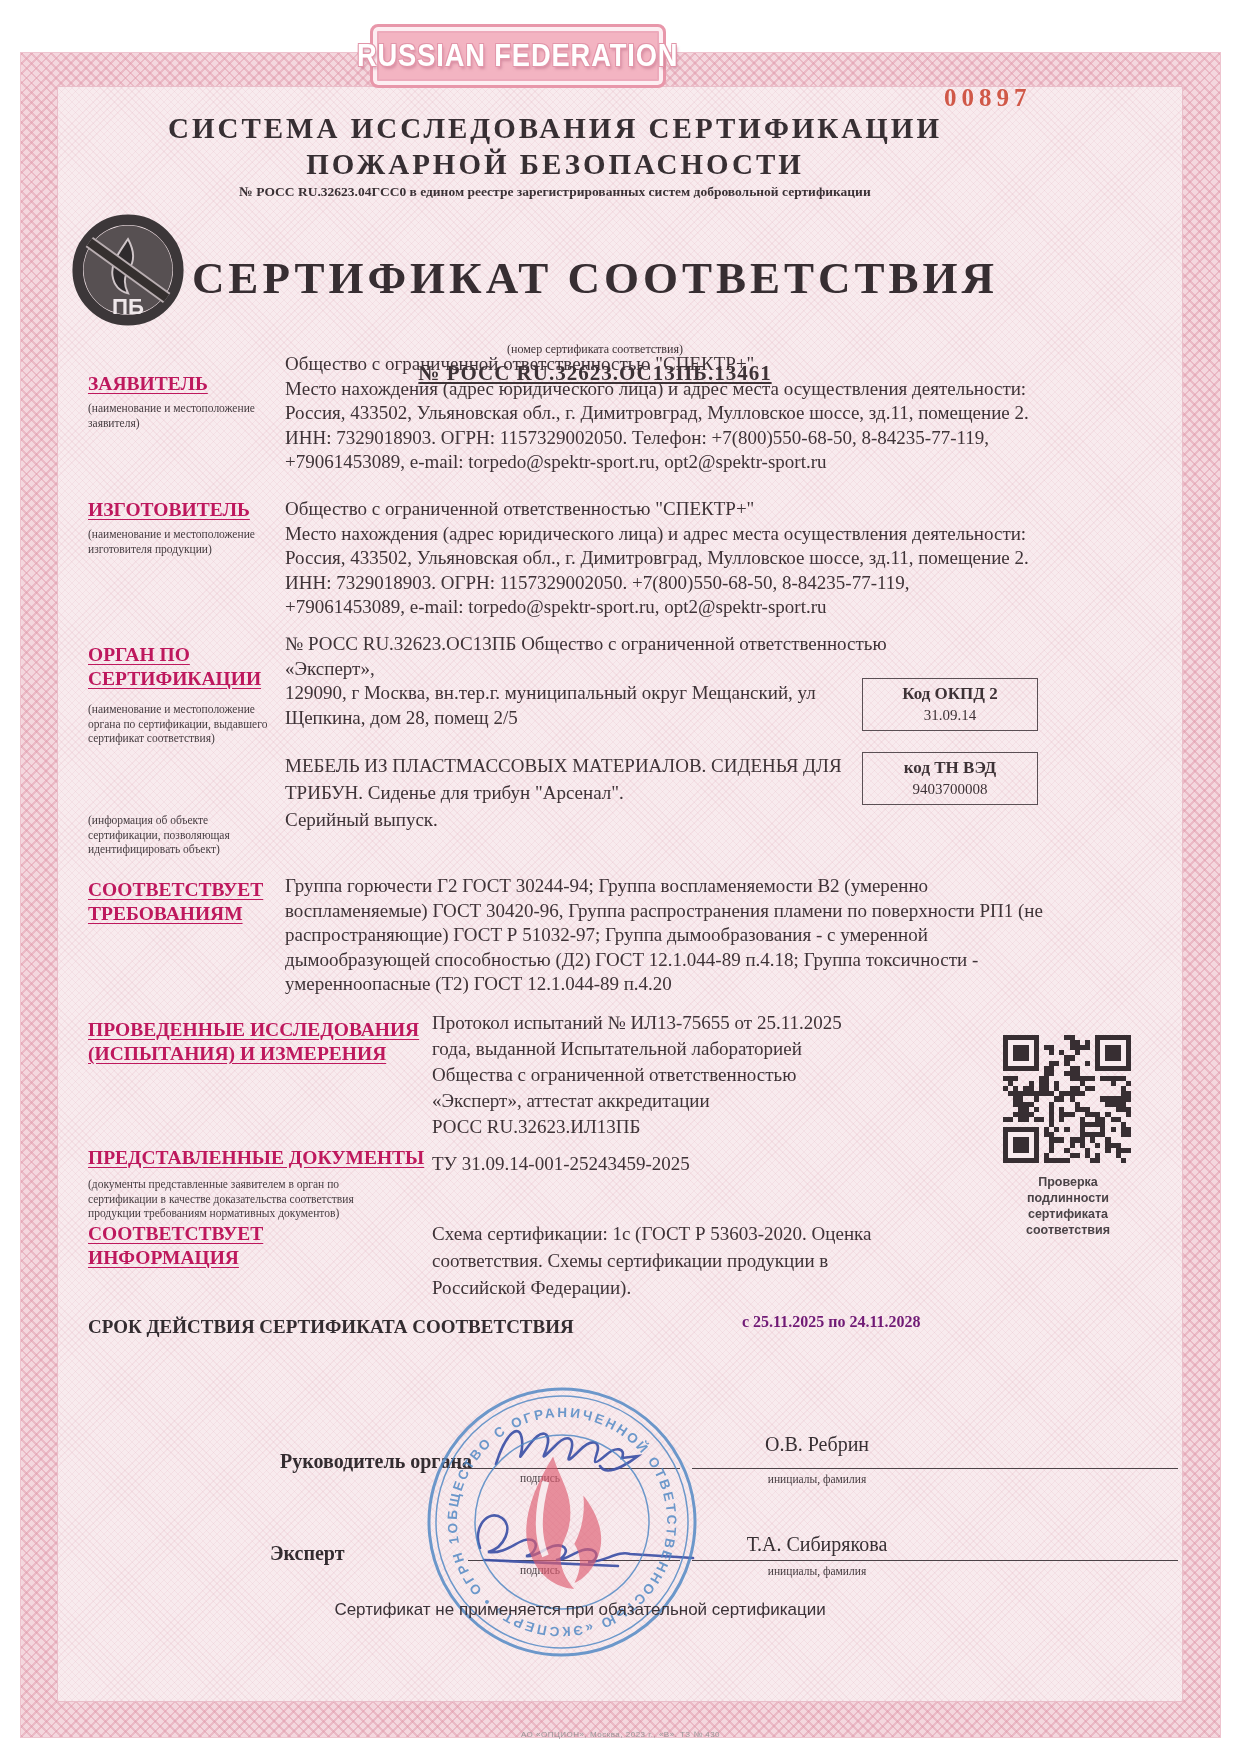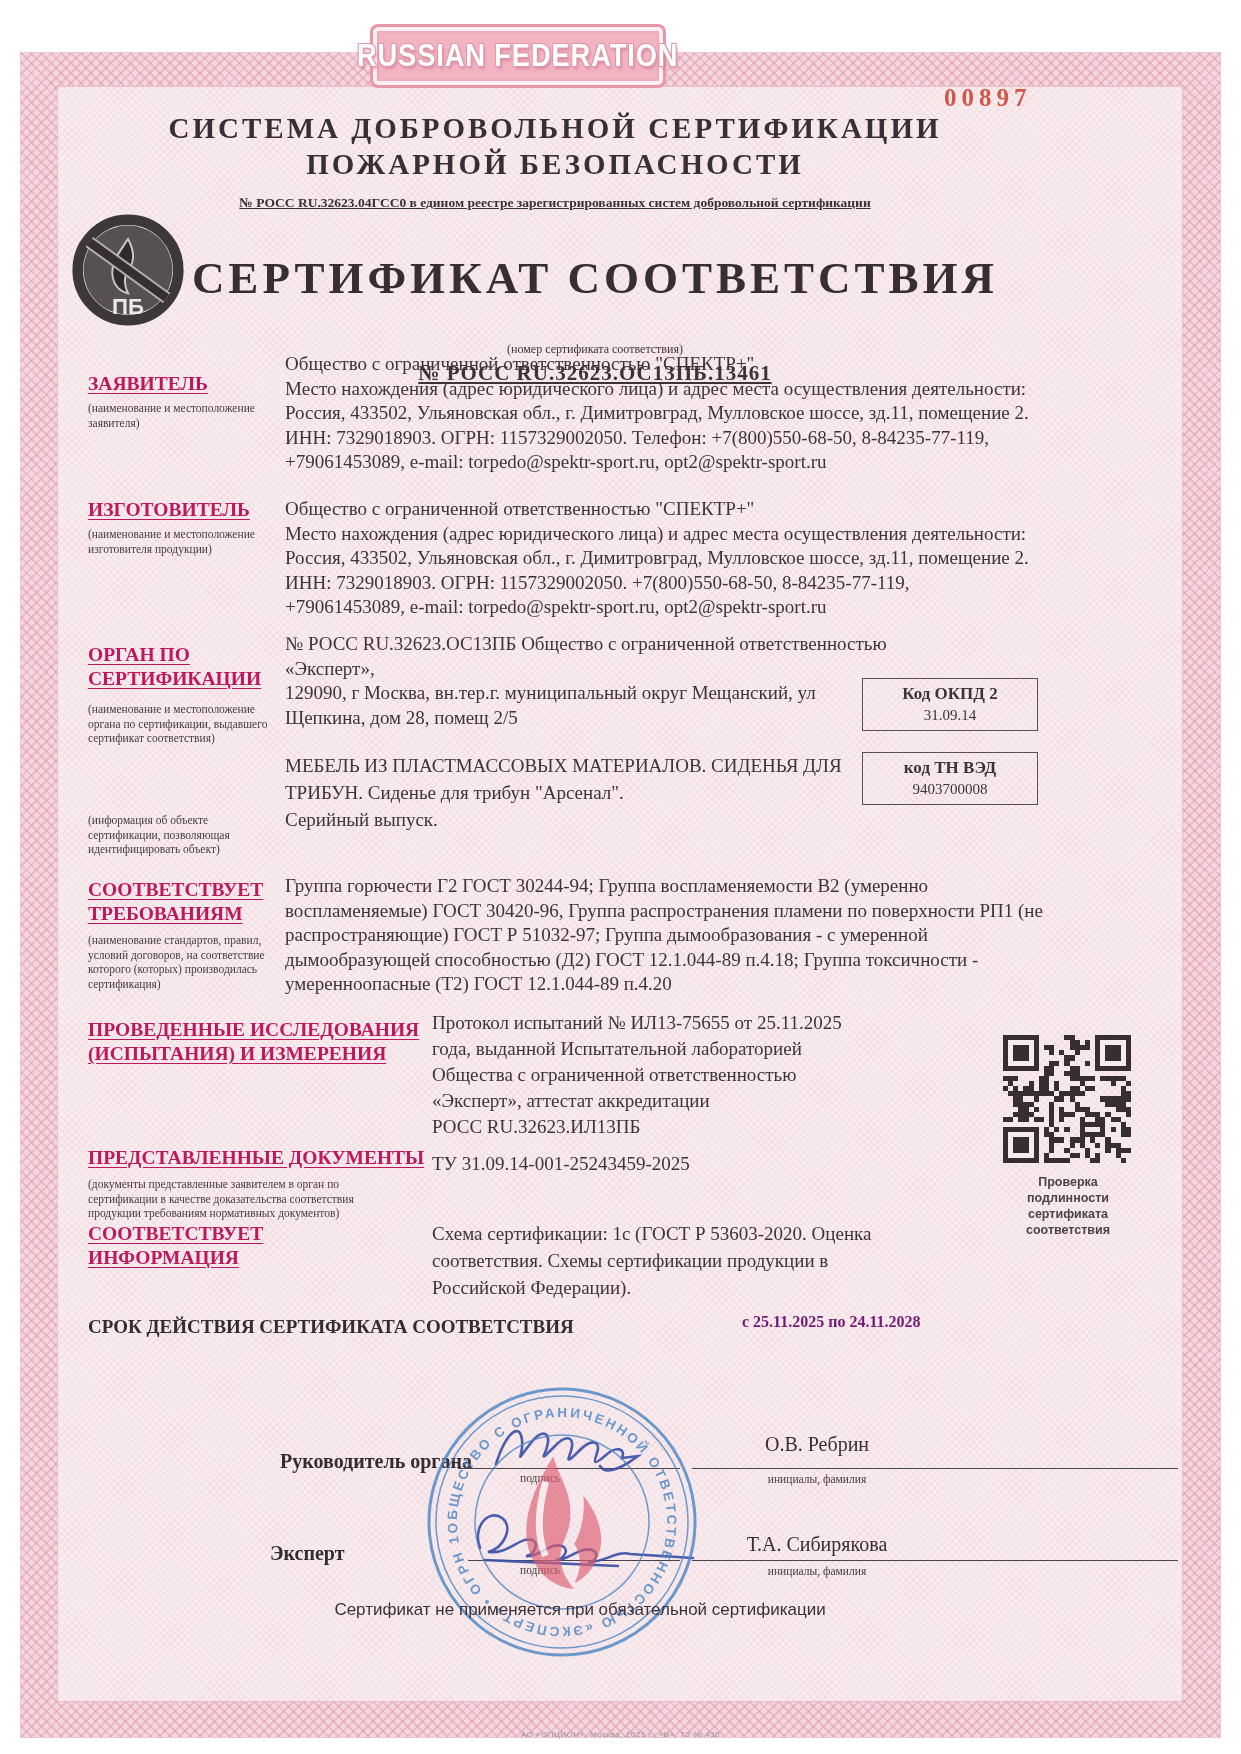--- a/index.html
+++ b/index.html
@@ -61,23 +61,23 @@
 <div class="page">
   <div class="band"></div>
   <div class="field"></div>
 
   <div class="ribbon">
     <div class="ribbon-text">RUSSIAN FEDERATION</div>
   </div>
 
   <div class="abs serial" style="left:944px;top:84px;">00897</div>
 
-  <div class="abs h-sys pre center" style="left:0;top:110px;width:1110px;">СИСТЕМА ДОБРОВОЛЬНОЙ СЕРТИФИКАЦИИ
+  <div class="abs h-sys pre center" style="left:0;top:110px;width:1110px;">СИСТЕМА ИССЛЕДОВАНИЯ СЕРТИФИКАЦИИ
 ПОЖАРНОЙ БЕЗОПАСНОСТИ</div>
-  <div class="abs h-reg center" style="left:0;top:195px;width:1110px;text-decoration:underline;">№ РОСС RU.32623.04ГСС0 в едином реестре зарегистрированных систем добровольной сертификации</div>
+  <div class="abs h-reg center" style="left:0;top:184px;width:1110px;">№ РОСС RU.32623.04ГСС0 в едином реестре зарегистрированных систем добровольной сертификации</div>
 
   <div class="abs" style="left:70px;top:212px;width:116px;height:116px;">
     <svg viewBox="0 0 120 120" width="116" height="116">
       <circle cx="60" cy="60" r="46" fill="#575052"></circle>
       <circle cx="60" cy="60" r="52" fill="none" stroke="#3c3739" stroke-width="11"></circle>
       <path d="M60,28 C50,43 42,53 44,66 C45.5,76 52,82 60,84 C55,74 56,66 61,59 C66.5,51.5 67,41 60,28 Z" fill="#2f2b2d" stroke="#cfc5c8" stroke-width="2"></path>
       <line x1="20" y1="31" x2="100" y2="89" stroke="#b9aeb1" stroke-width="13"></line>
       <line x1="20" y1="31" x2="100" y2="89" stroke="#35302f" stroke-width="9"></line>
       <text x="60" y="106" font-family="Liberation Sans, sans-serif" font-size="23" font-weight="bold" fill="#efe8ea" text-anchor="middle">ПБ</text>
     </svg>
@@ -126,24 +126,20 @@
 ТРИБУН. Сиденье для трибун "Арсенал".
 Серийный выпуск.</div>
 
   <div class="code-box" style="top:752px;">
     <div class="t">код ТН ВЭД</div>
     <div class="v">9403700008</div>
   </div>
 
   <div class="abs sec-label pre" style="left:88px;top:878px;width:210px;">СООТВЕТСТВУЕТ
 ТРЕБОВАНИЯМ</div>
-  <div class="abs sec-cap pre" style="left:88px;top:928px;width:215px;">(наименование стандартов, правил,
-условий договоров, на соответствие
-которого (которых) производилась
-сертификация)</div>
   <div class="abs sec-text pre" style="left:285px;top:874px;width:790px;">Группа горючести Г2 ГОСТ 30244-94; Группа воспламеняемости В2 (умеренно
 воспламеняемые) ГОСТ 30420-96, Группа распространения пламени по поверхности РП1 (не
 распространяющие) ГОСТ Р 51032-97; Группа дымообразования - с умеренной
 дымообразующей способностью (Д2) ГОСТ 12.1.044-89 п.4.18; Группа токсичности -
 умеренноопасные (Т2)  ГОСТ 12.1.044-89 п.4.20</div>
 
   <div class="abs sec-label pre" style="left:88px;top:1018px;width:340px;">ПРОВЕДЕННЫЕ ИССЛЕДОВАНИЯ
 (ИСПЫТАНИЯ) И ИЗМЕРЕНИЯ</div>
   <div class="abs sec-text pre lh26" style="left:432px;top:1010px;width:480px;">Протокол испытаний № ИЛ13-75655 от 25.11.2025
 года, выданной Испытательной лабораторией

